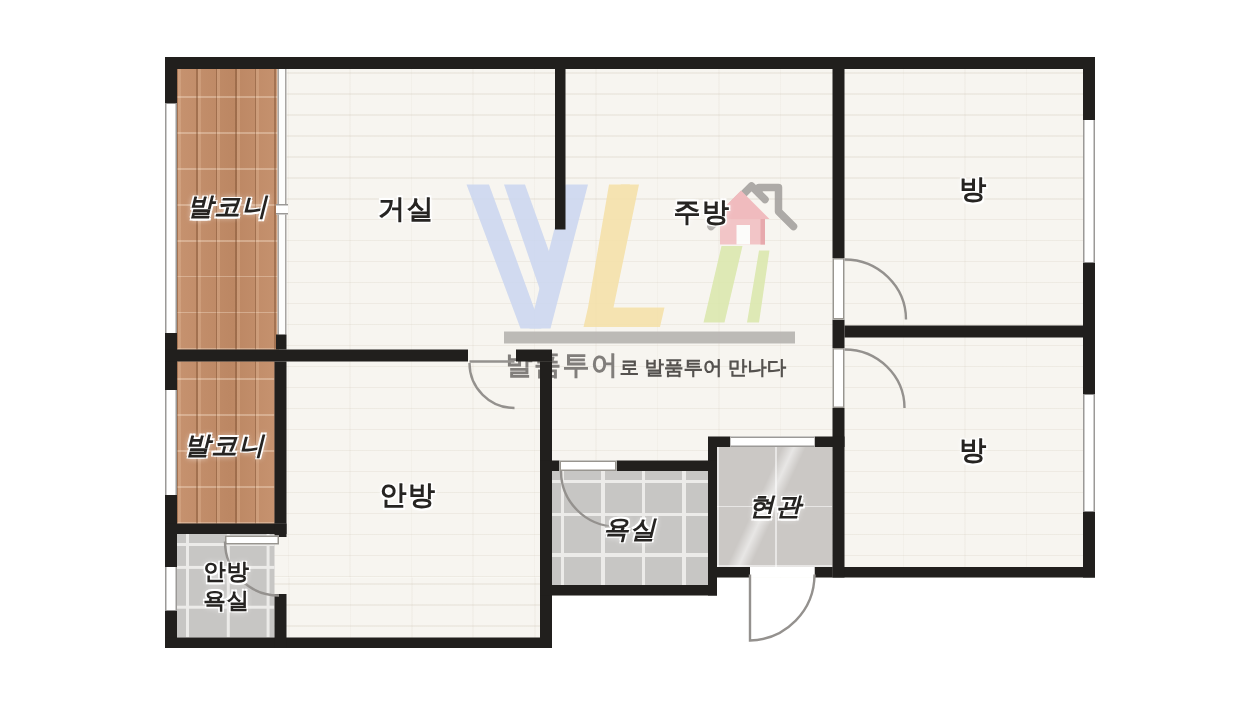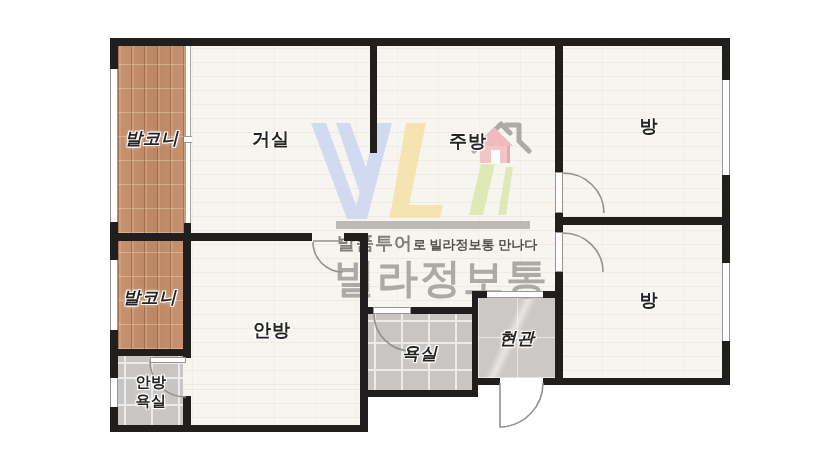--- a/index.html
+++ b/index.html
@@ -79,23 +79,22 @@
       <polygon fill="#f0b4b8" points="475,146 494,127 513,146"></polygon>
       <rect fill="#f2bfc2" x="480" y="146" width="30" height="17"></rect>
       <rect fill="#e59fa4" x="507" y="146" width="3" height="17"></rect>
       <rect fill="#fdfdfc" x="491" y="150" width="9" height="13"></rect>
       <polygon fill="#dbe8ad" points="481,164 495,164 483,215 469,215"></polygon>
       <polygon fill="#dbe8ad" points="506,167 513,167 506,215 498,215"></polygon>
       <rect fill="#b5b2af" x="336" y="221" width="194" height="8"></rect>
     </g>
   </svg>
   <div id="wm-tagline">
-    <span class="em">발품투어</span><span class="rest">로 빌라정보통 만나다</span>
+    <span class="em">발품투어</span><span class="rest">로 발품투어 만나다</span>
   </div>
-  <div id="wm-brand">빌라정보통</div>
 
   <div class="wall" style="left:110px;top:38px;width:620px;height:8px;"></div>
   <div class="wall" style="left:110px;top:38px;width:8px;height:394px;"></div>
   <div class="wall" style="left:722px;top:38px;width:8px;height:347px;"></div>
   <div class="wall" style="left:110px;top:425px;width:258px;height:7px;"></div>
   <div class="wall" style="left:555px;top:378px;width:175px;height:7px;"></div>
 
   <div class="wall" style="left:110px;top:233px;width:202px;height:8px;"></div>
   <div class="wall" style="left:344px;top:233px;width:24px;height:8px;"></div>
   <div class="wall" style="left:360px;top:241px;width:8px;height:191px;"></div>

